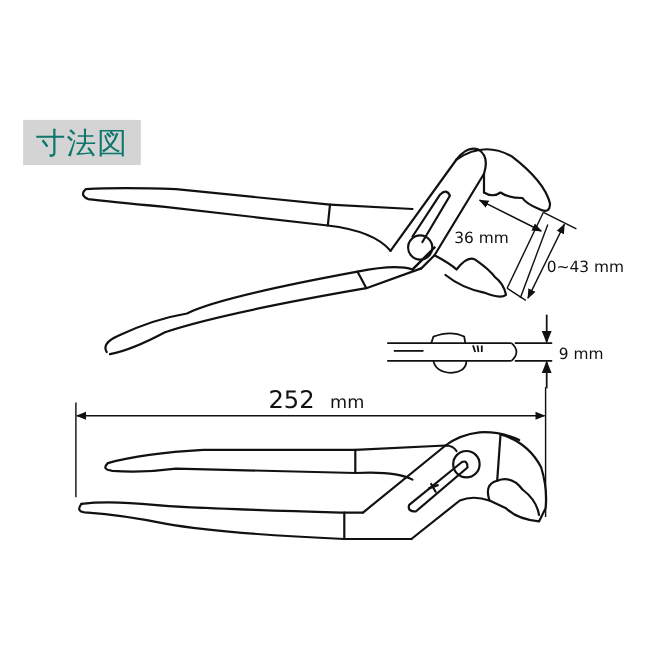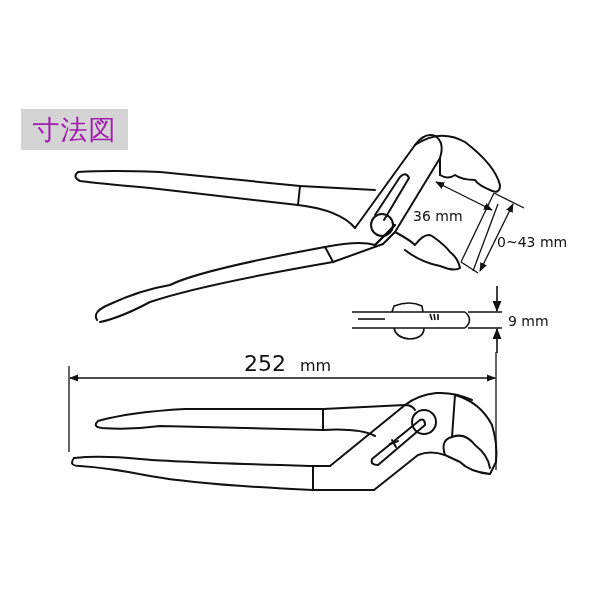--- a/index.html
+++ b/index.html
@@ -1,20 +1,20 @@
 <!DOCTYPE html>
 <html><head>
 <meta charset="utf-8">
 <style>
   html, body { margin: 0; padding: 0; background: #ffffff; }
   body { width: 600px; height: 600px; position: relative; overflow: hidden;
          font-family: "DejaVu Sans", sans-serif; }
   .label-box { position: absolute; left: 21px; top: 109px; width: 107px; height: 41px;
                background: #d4d4d4; display: flex; align-items: center; justify-content: center; }
-  .label-text { font-size: 27px; color: #a21caf; letter-spacing: 1px; font-family: "DejaVu Sans", sans-serif; }
+  .label-text { font-size: 27px; color: #0f766e; letter-spacing: 1px; font-family: "DejaVu Sans", sans-serif; }
   svg { position: absolute; left: 0; top: 0; }
   .dim-text { font-family: "DejaVu Sans", sans-serif; fill: #111; }
 </style>
 </head>
 <body>
 
 <div class="label-box">
   <span class="label-text">寸法図</span>
 </div>
 

